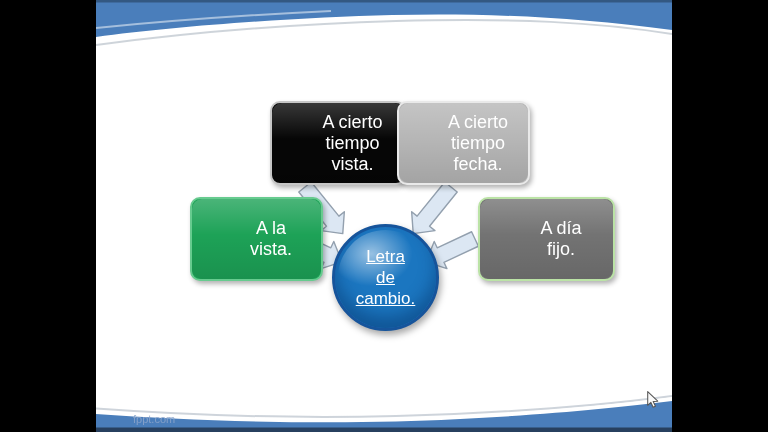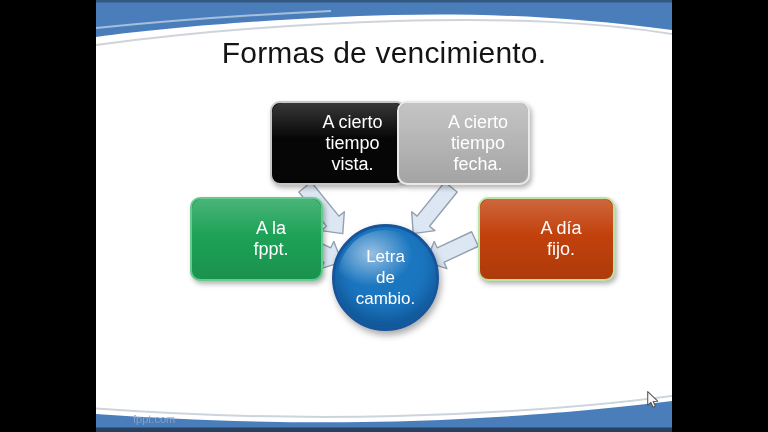--- a/index.html
+++ b/index.html
@@ -25,21 +25,21 @@
   .n-gray{left:301px;top:101px;width:100px;height:80px;}
   .n-green-left{left:94px;top:197px;width:100px;height:80px;}
   .n-green-right{left:382px;top:197px;width:104px;height:80px;}
   .circle-node{position:absolute;left:236px;top:224px;width:101px;height:101px;
     border-radius:50%;border:3px solid #16549b;display:flex;align-items:center;justify-content:center;
     text-align:center;color:#fff;font-size:17px;line-height:21px;
     box-shadow:inset 0 -12px 16px rgba(0,40,90,0.40),2px 4px 7px rgba(0,0,0,0.35);}
   .circle-node::after{content:"";position:absolute;inset:3px;border-radius:50%;
     background:radial-gradient(ellipse 70% 55% at 35% 25%,rgba(255,255,255,0.55),rgba(255,255,255,0) 62%);
     pointer-events:none;}
-  .circle-node .label{position:relative;z-index:1;white-space:pre-line;}
+  .circle-node .label{position:relative;z-index:1;white-space:pre-line;text-decoration:underline;}
   .watermark{position:absolute;left:3px;top:413px;font-size:11px;color:#8aa4cb;opacity:0.9;margin-left:34px;}
   .cursor{position:absolute;left:646px;top:391px;width:14px;height:18px;}
 </style>
 </head>
 <body>
 
 <div class="stage">
 
   <div class="letterbox left"></div>
   <div class="letterbox right"></div>
@@ -52,21 +52,20 @@
       <rect x="0" y="0" width="576" height="2.5" fill="rgba(0,0,0,0.30)"></rect>
       <path d="M0,28 C70,21 150,15 235,11" fill="none" stroke="rgba(255,255,255,0.50)" stroke-width="2"></path>
       <path d="M0,45 C90,33 200,24 300,21 C420,18 500,22 576,34" fill="none" stroke="#c5ccd4" stroke-width="2" opacity="0.85"></path>
 
       <path d="M0,408.5 C90,415 200,418.5 300,416 C430,412.5 515,404 576,396" fill="none" stroke="#c2c9d2" stroke-width="2" opacity="0.8"></path>
       <path d="M0,411.5 C90,418 200,421.5 300,419 C430,415.5 515,406.5 576,398.5" fill="none" stroke="rgba(255,255,255,0.95)" stroke-width="2.5"></path>
       <path d="M0,414 C90,420.5 200,424 300,421.5 C420,418 510,409 576,401 V432 H0 Z" fill="#4a7ebb"></path>
       <rect x="0" y="427.5" width="576" height="4.5" fill="#27405f"></rect>
     </svg>
 
-    <div class="slide-title">Formas de vencimiento.</div>
 
     <svg class="arrows-svg" viewBox="0 0 576 432" xmlns="http://www.w3.org/2000/svg">
       <g transform="translate(209,187) rotate(51)">
         <polygon points="0,-8 44,-8 44,-15 60,0 44,15 44,8 0,8" fill="#dce7f3" stroke="#93a0ae" stroke-width="1.4" stroke-linejoin="round"></polygon>
       </g>
       <g transform="translate(355,187) rotate(129)">
         <polygon points="0,-8 44,-8 44,-15 60,0 44,15 44,8 0,8" fill="#dce7f3" stroke="#93a0ae" stroke-width="1.4" stroke-linejoin="round"></polygon>
       </g>
       <g transform="translate(197,239) rotate(25)">
         <polygon points="0,-8 38,-8 38,-15 54,0 38,15 38,8 0,8" fill="#dce7f3" stroke="#93a0ae" stroke-width="1.4" stroke-linejoin="round"></polygon>
@@ -83,24 +82,24 @@
     </div>
 
     <div class="node n-gray" style="background-color: rgb(182, 182, 182); border-color: rgb(233, 233, 233);">
       <span class="label">A cierto
 tiempo
 fecha.</span>
     </div>
 
     <div class="node n-green-left" style="background-color: rgb(29, 162, 87); border-color: rgb(103, 203, 143);">
       <span class="label">A la
-fppt.</span>
+vista.</span>
     </div>
 
-    <div class="node n-green-right" style="background-color: #c2410c; border-color: rgb(187, 227, 166);">
+    <div class="node n-green-right" style="background-color: #737373; border-color: rgb(187, 227, 166);">
       <span class="label">A día
 fijo.</span>
     </div>
 
     <div class="circle-node" style="background-color: rgb(27, 118, 192);">
       <span class="label">Letra
 de
 cambio.</span>
     </div>
 

